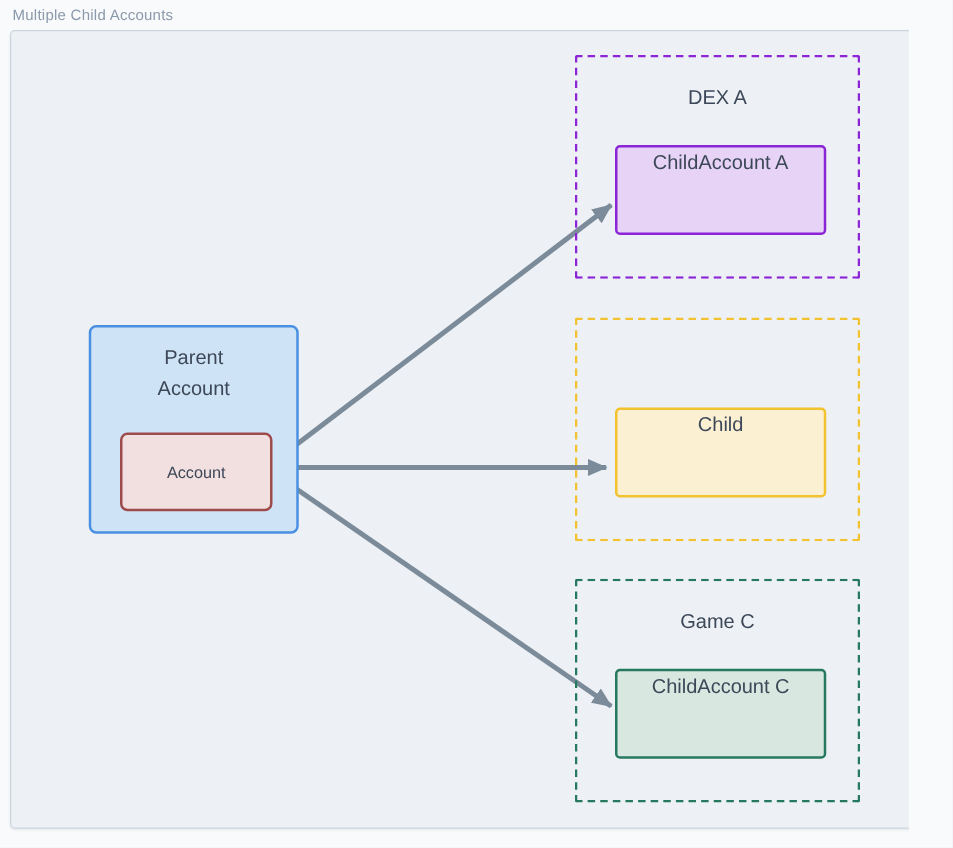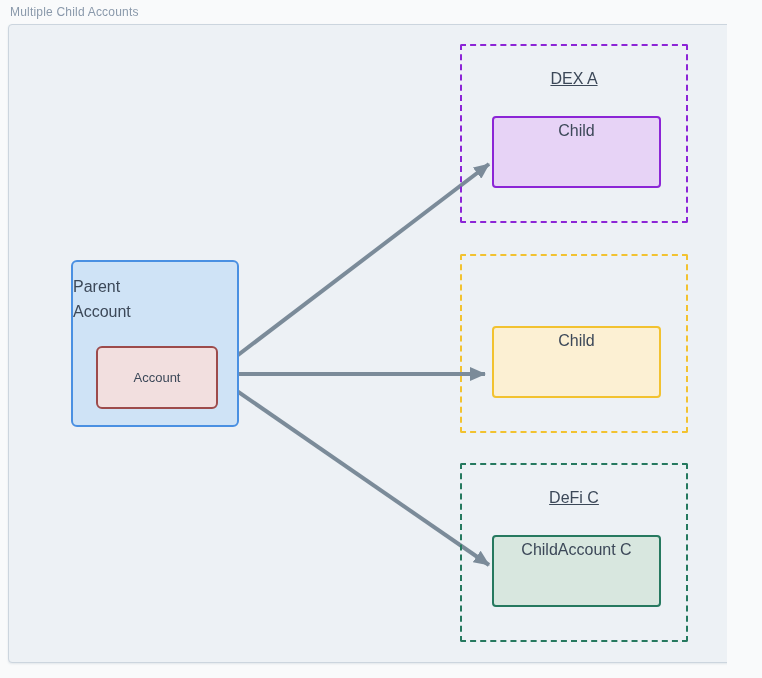--- a/index.html
+++ b/index.html
@@ -31,20 +31,21 @@
   
   .parent-box {
     position: absolute; left: 62px; top: 235px;
     width: 164px; height: 163px;
     background: #cfe3f6;
     border: 2px solid #4a90e2;
     border-radius: 6px;
   }
   .node-label {
     margin-top: 12px;
+    text-align: center;
     font-size: 16px; line-height: 25px;
     color: #3c4858;
   }
   .node-label span { display: block; }
 
   .capability-box {
     position: absolute; left: 23px; top: 84px;
     width: 118px; height: 59px;
     background: #f2dfdf;
     border: 2px solid #9d4b4b;
@@ -61,21 +62,21 @@
     border-width: 2px; border-style: dashed;
     border-radius: 2px;
   }
   .group-a { top: 19px;  border-color: #8c25d6; }
   .group-b { top: 229px; border-color: #f2c230; }
   .group-c { top: 438px; border-color: #26795f; }
 
   .group-label {
     margin-top: 24px;
     text-align: center;
-    font-size: 16px; color: #3c4858; text-decoration: underline;
+    font-size: 16px; color: #3c4858;
   }
 
   .child-box {
     position: absolute; left: 30px; top: 70px;
     width: 165px; height: 68px;
     border-width: 2px; border-style: solid;
     border-radius: 4px;
     display: flex; justify-content: center;
     text-align: center;
     font-size: 16px; line-height: 25px;
@@ -113,31 +114,32 @@
       </div>
       <div class="capability-box">
         <span>Account</span>
       </div>
     </div>
 
     <div class="group group-a">
       <div class="group-label">DEX A</div>
       <div class="child-box">
         <span>Child</span>
+        <span>Account A</span>
       </div>
     </div>
 
     <div class="group group-b">
       <div class="child-box">
         <span>Child</span>
       </div>
     </div>
 
     <div class="group group-c">
-      <div class="group-label">DeFi C</div>
+      <div class="group-label">Game C</div>
       <div class="child-box">
         <span>Child</span>
         <span>Account C</span>
       </div>
     </div>
 
   </div>
 </div>
 
 </body></html>

